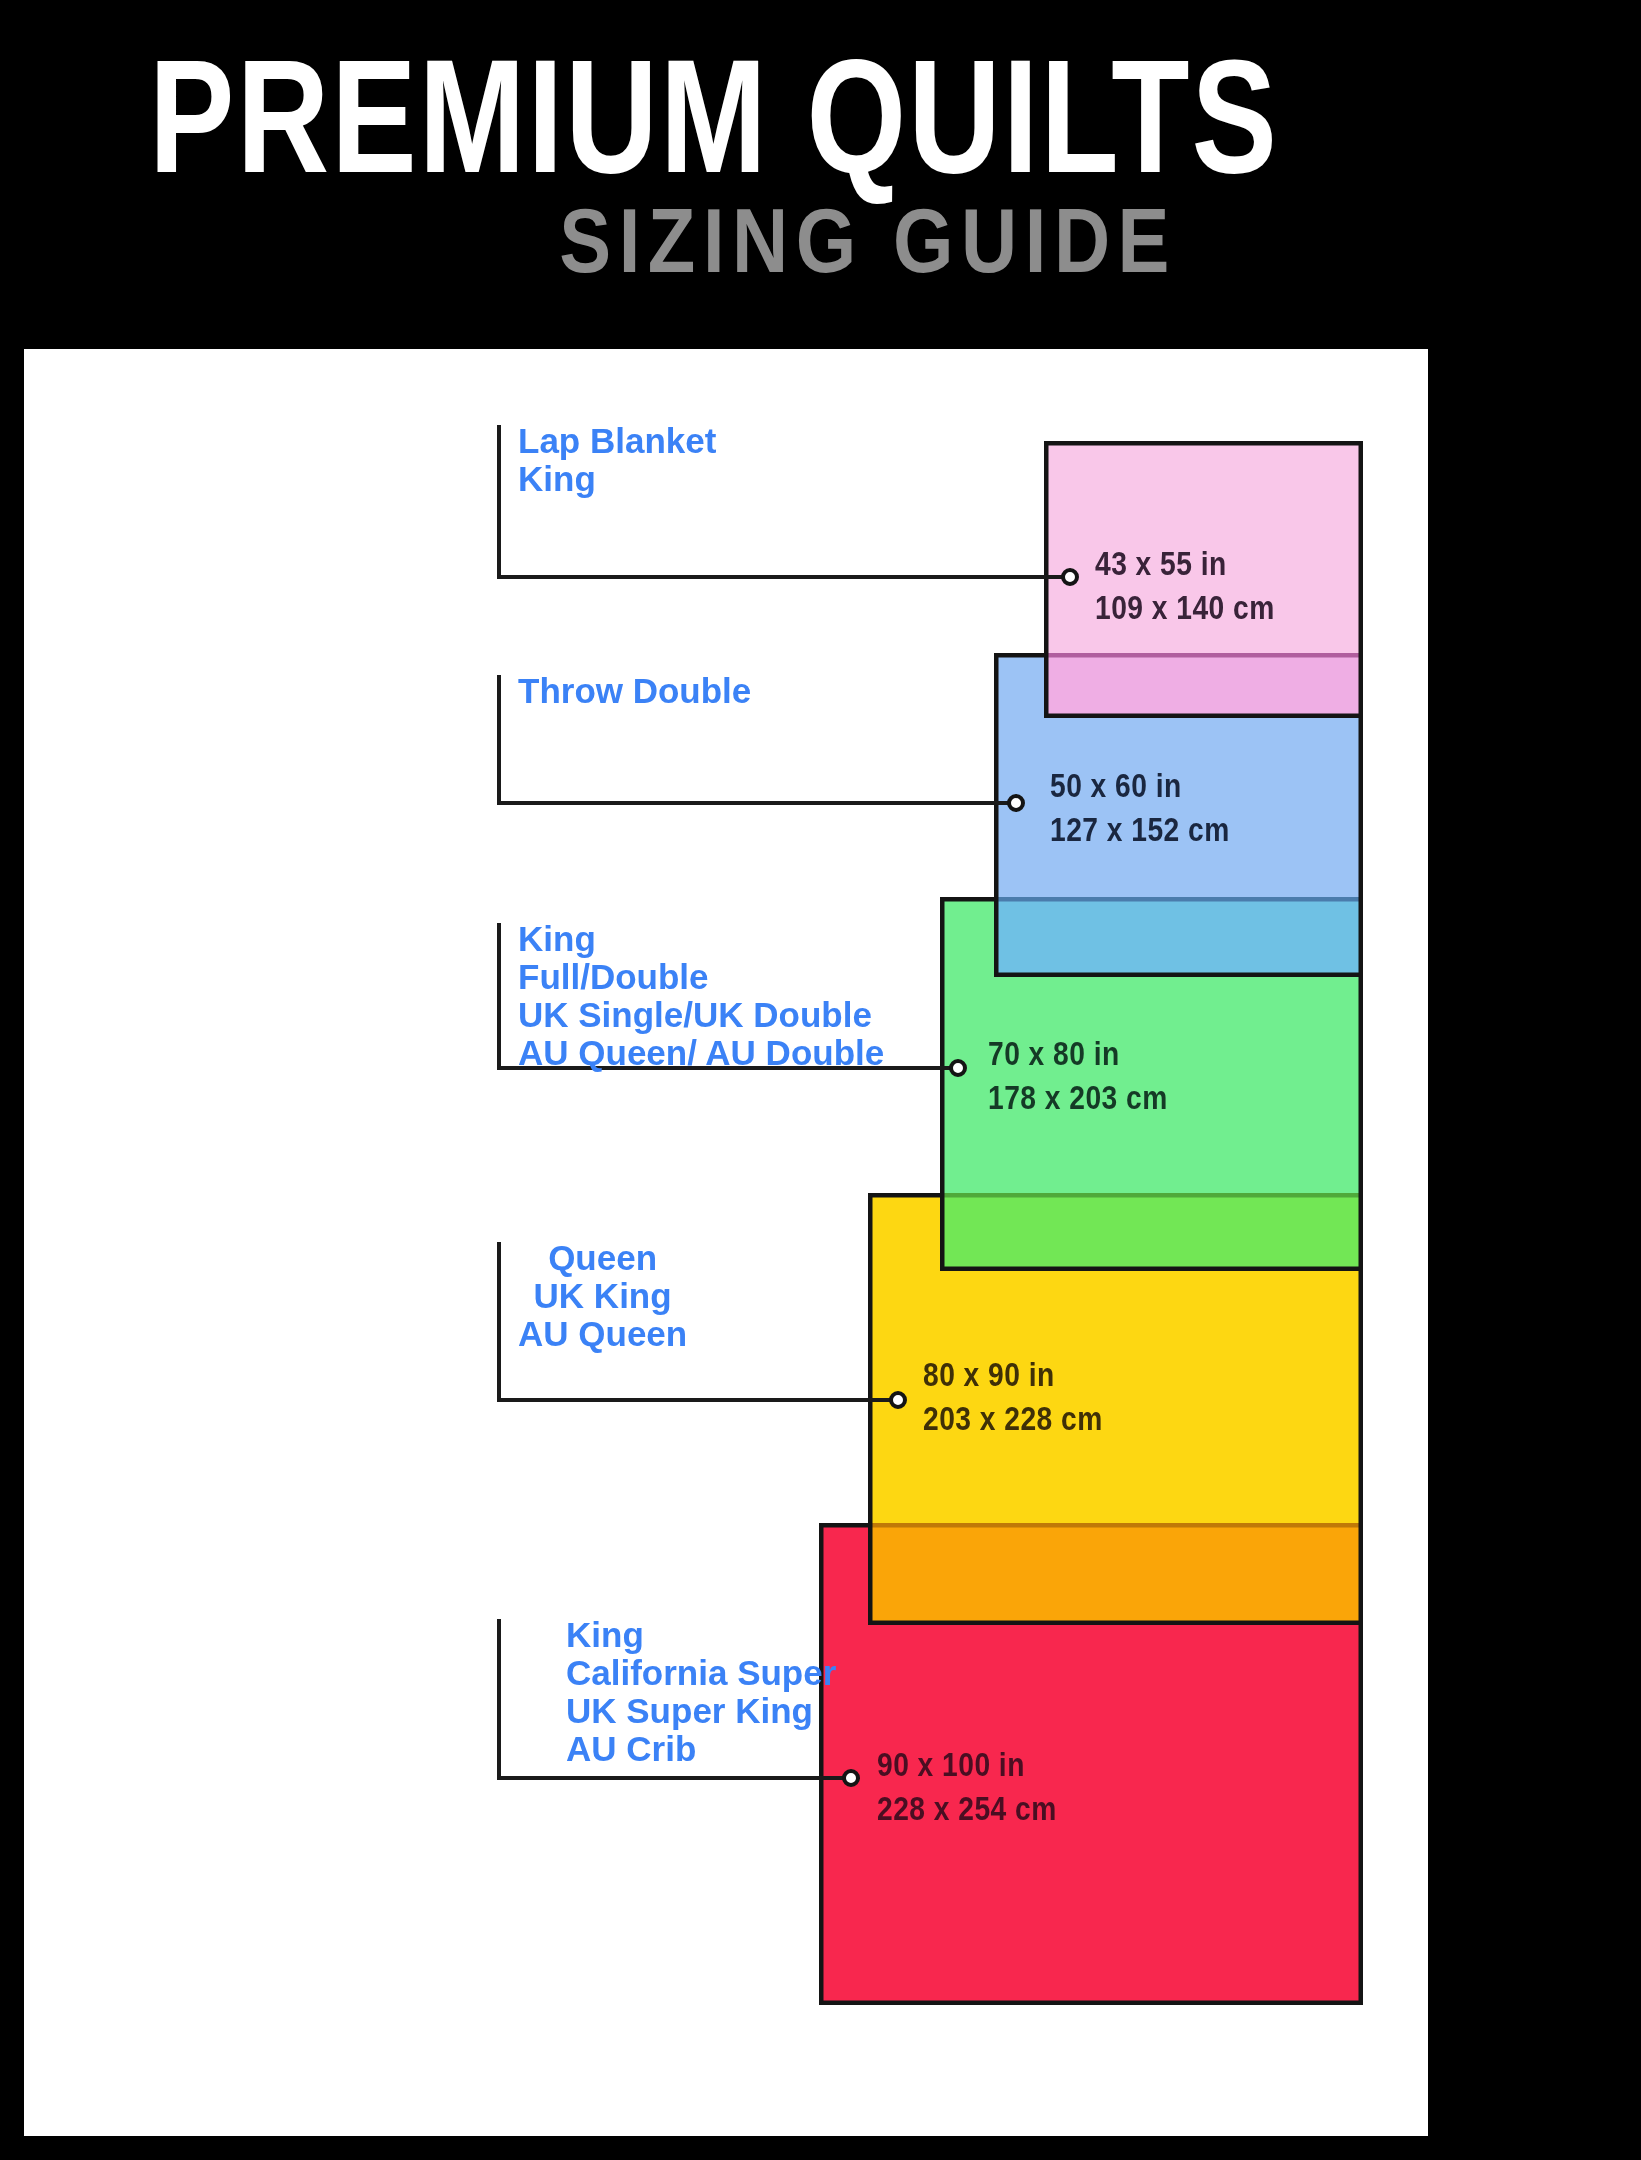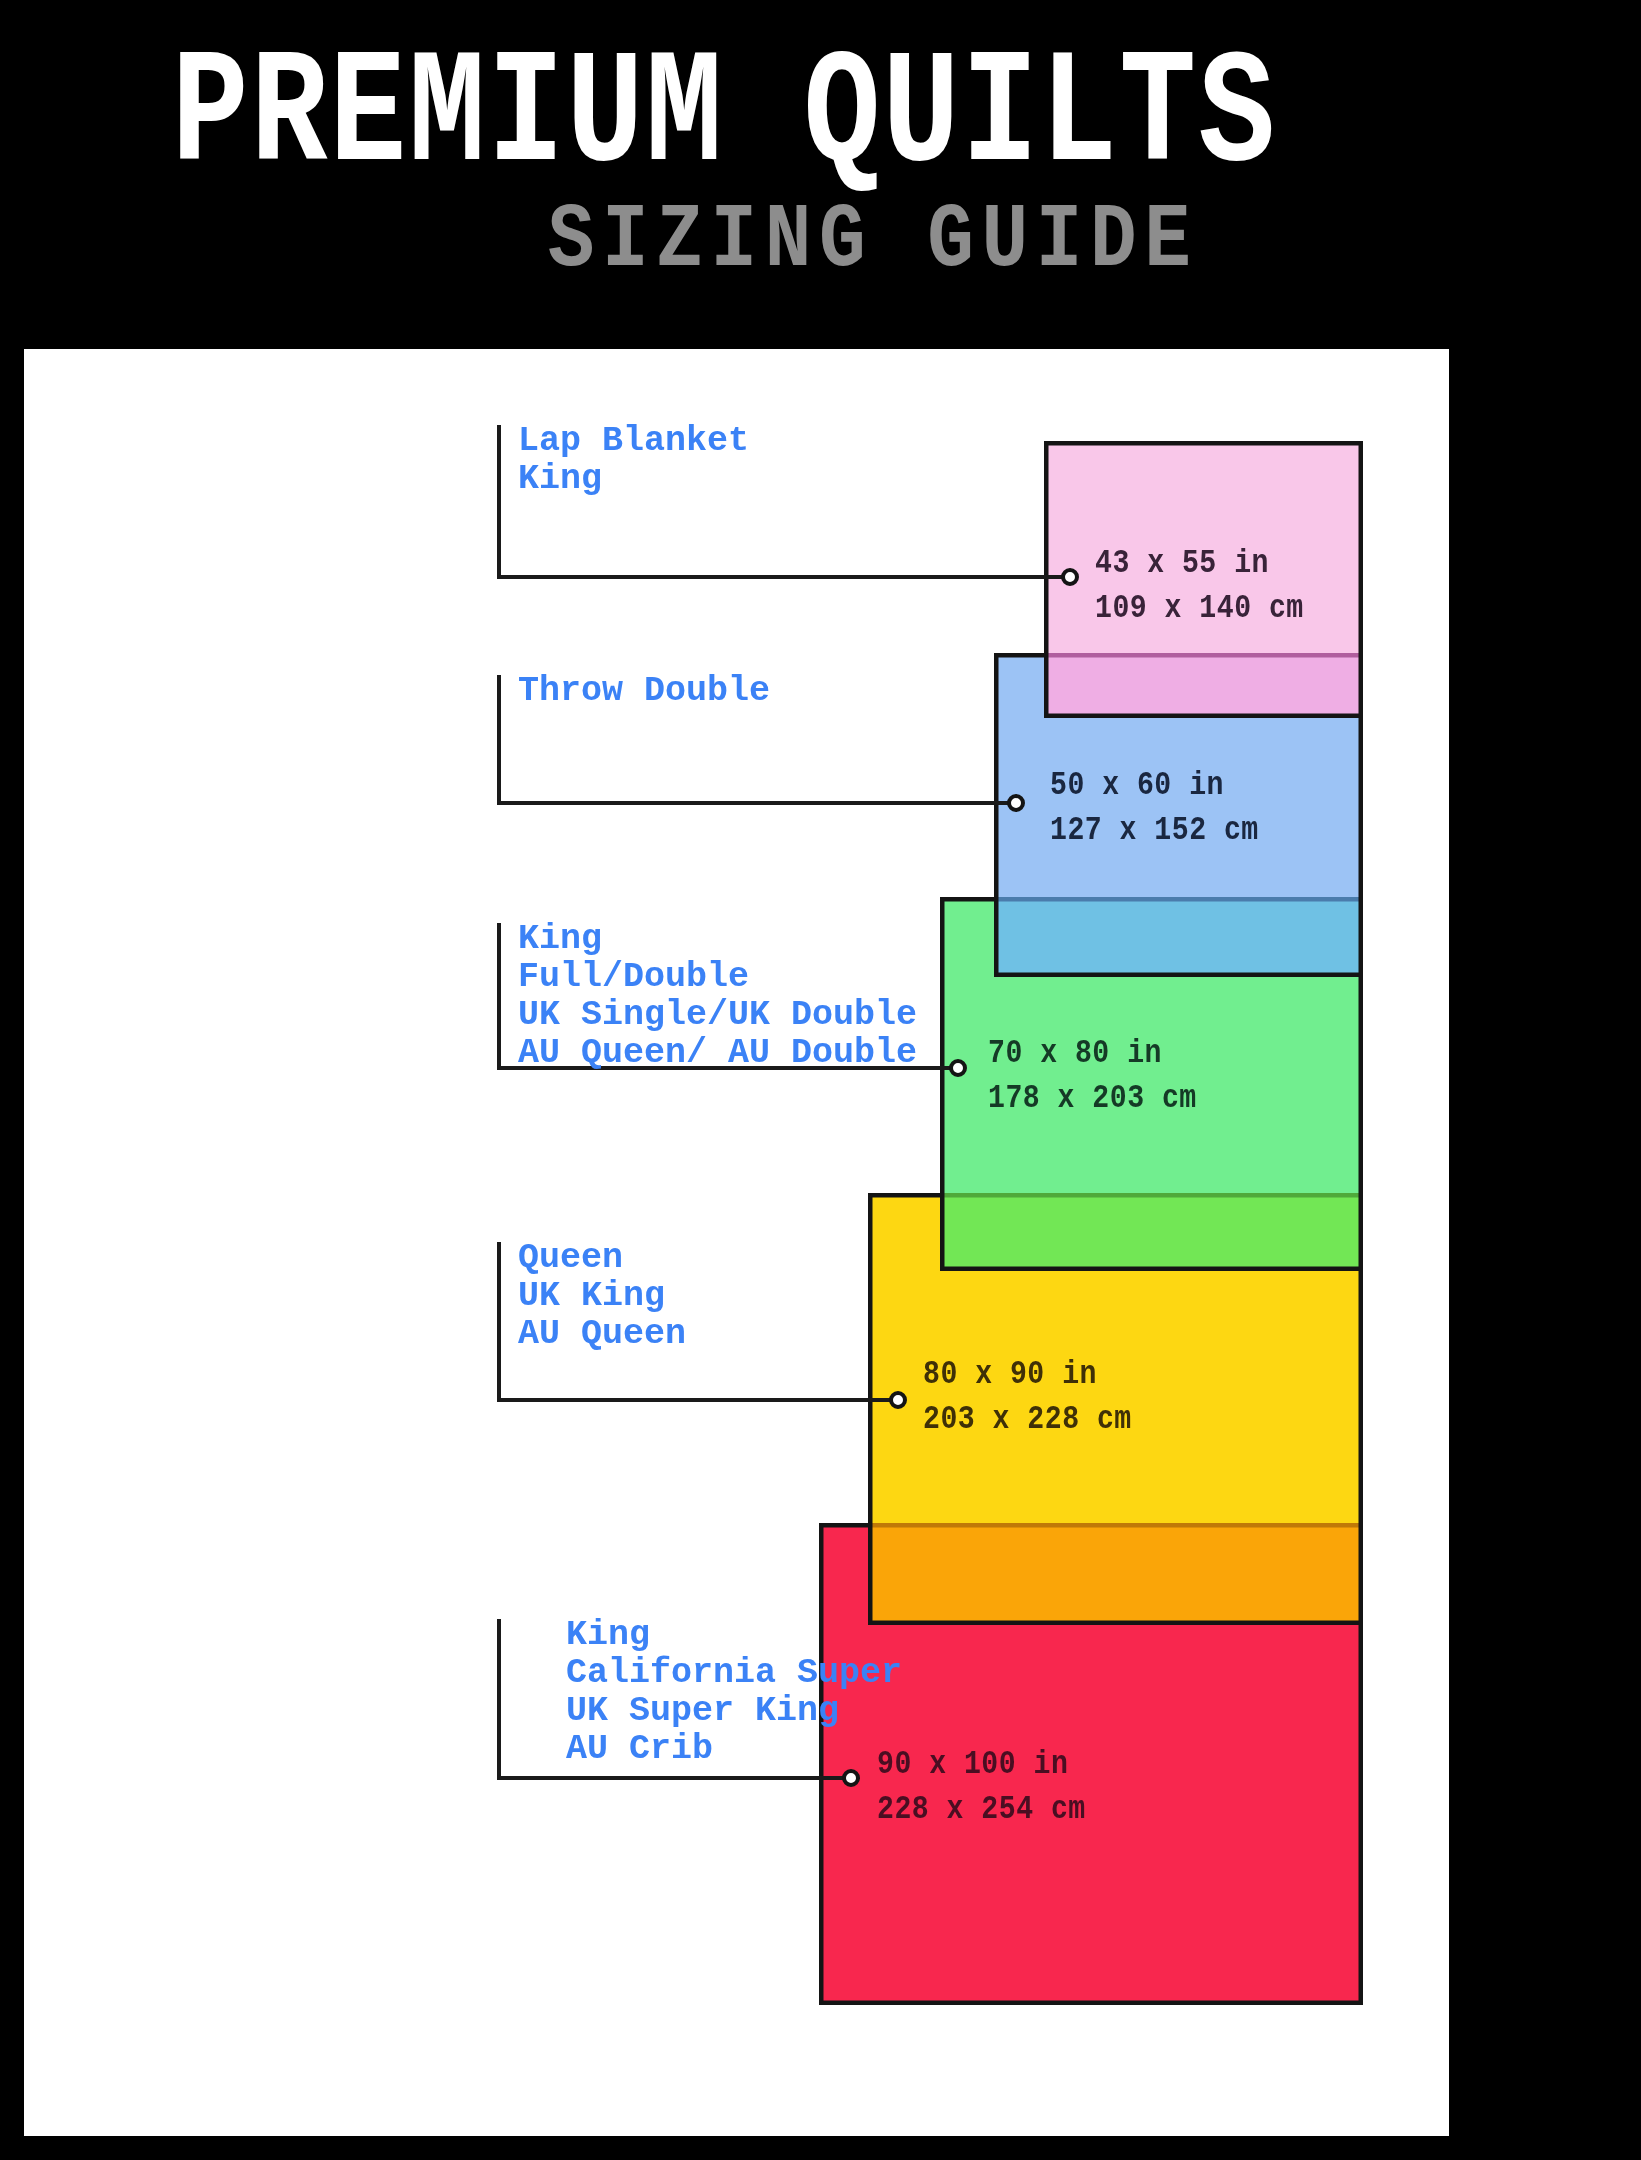--- a/index.html
+++ b/index.html
@@ -1,20 +1,19 @@
 <!DOCTYPE html>
 <html><head>
 <meta charset="utf-8">
 <style>
   html,body { margin:0; padding:0; background:#000; }
   .page {
     position:relative; width:1428px; height:2160px;
     background:#000; overflow:hidden;
-    font-family:Liberation Mono, monospace;
-    padding-left:21px;
+    font-family:Liberation Sans, sans-serif;
   }
   
   .header { position:absolute; left:0; top:0; width:100%; height:349px; }
   .title-row { position:absolute; left:0; top:36px; width:100%; text-align:center; }
   .main-title {
     display:inline-block; color:#fff; font-weight:700; font-size:122px;
     line-height:1; letter-spacing:2px; white-space:nowrap;
     transform:scale(1.05,1.32); transform-origin:top center;
   }
   .subtitle {
@@ -105,21 +104,21 @@
         <div>UK Single/UK Double</div>
         <div>AU Queen/ AU Double</div>
       </div>
       <div class="bracket-v" style="left: 497px; top: 923px; height: 147px;"></div>
       <div class="bracket-h" style="left: 497px; top: 1066px; width: 461px;"></div>
       <div class="dot" style="left: 949px; top: 1059px;"></div>
       <div class="dims" style="left: 988px; top: 1031px; color: rgb(21, 58, 38);">
         <div>70 x 80 in</div>
         <div>178 x 203 cm</div>
       </div>
-      <div class="size-label" style="left: 518px; top: 1239px;">
+      <div class="size-label" style="left: 518px; top: 1239px; text-align: center;">
         <div>Queen</div>
         <div>UK King</div>
         <div>AU Queen</div>
       </div>
       <div class="bracket-v" style="left: 497px; top: 1242px; height: 160px;"></div>
       <div class="bracket-h" style="left: 497px; top: 1398px; width: 401px;"></div>
       <div class="dot" style="left: 889px; top: 1391px;"></div>
       <div class="dims" style="left: 923px; top: 1352px; color: rgb(63, 48, 7);">
         <div>80 x 90 in</div>
         <div>203 x 228 cm</div>

